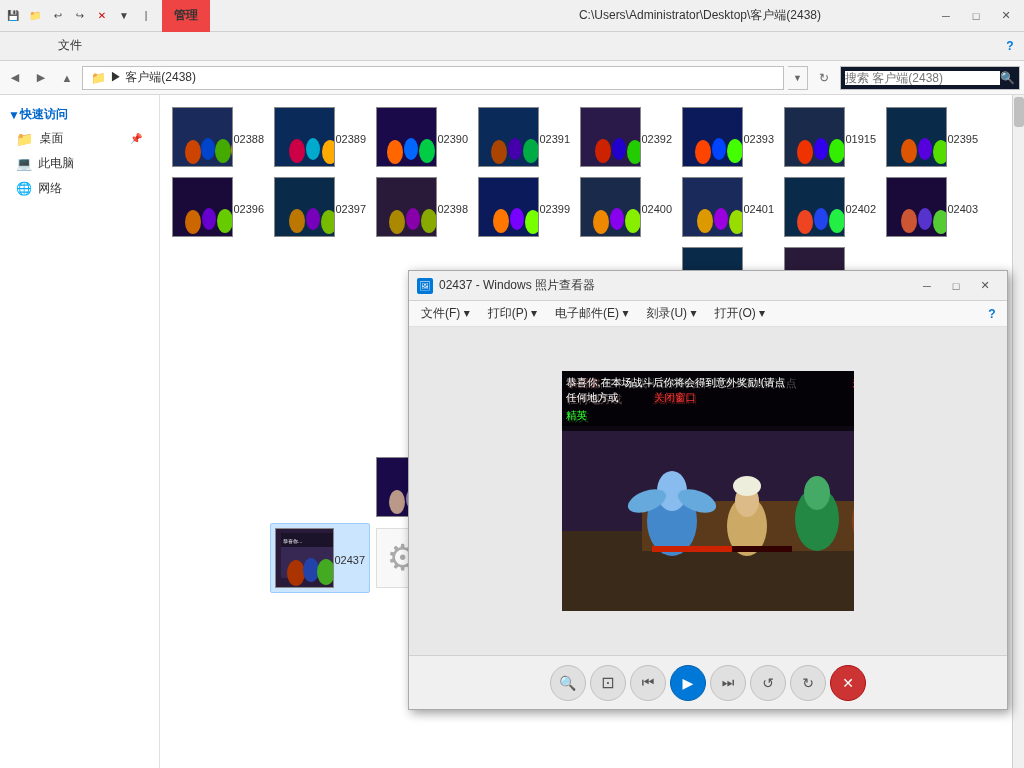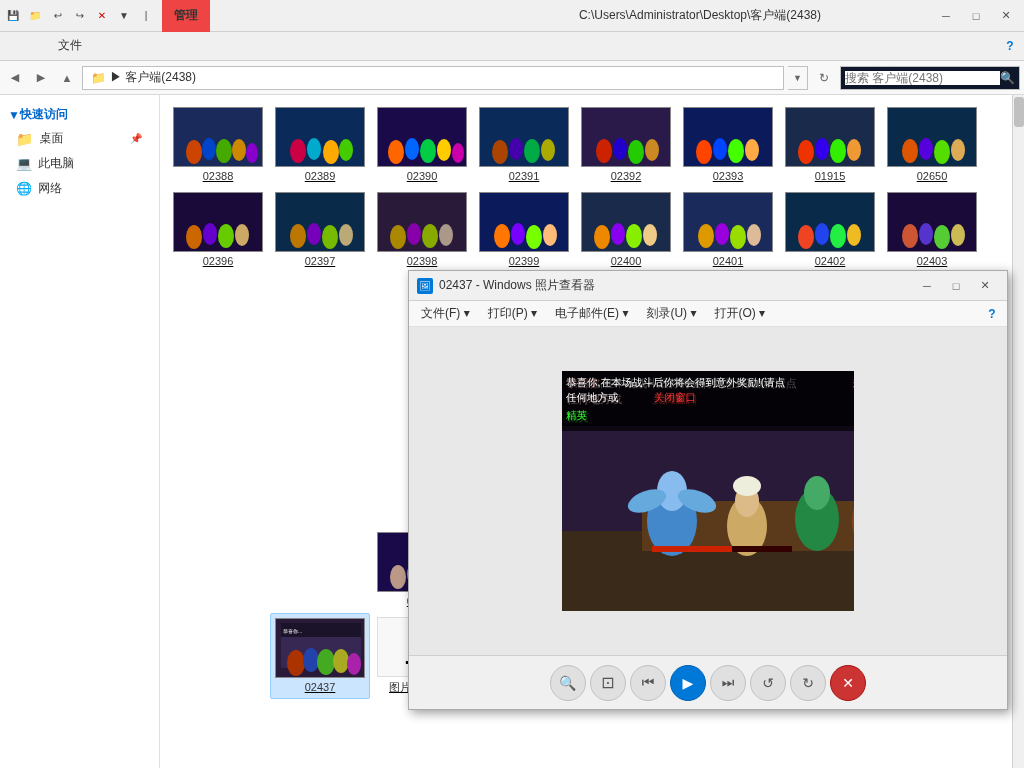--- a/index.html
+++ b/index.html
@@ -205,27 +205,26 @@
 
     
     .file-area {
       flex: 1;
       background: white;
       overflow-y: auto;
       padding: 8px;
     }
     .file-item {
       display: flex;
-      flex-direction: column;
+      flex-direction: row;
       align-items: center;
       padding: 4px;
       cursor: pointer;
       border-radius: 2px;
       width: 100px;
-      text-decoration: underline;
     }
     .file-item.selected { background: #cce5ff; border: 1px solid #99ccff; }
     .file-thumbnail {
       width: 90px;
       height: 60px;
       background: #1a1a3a;
       border: 1px solid #888;
       display: flex;
       align-items: center;
       justify-content: center;
@@ -595,21 +594,21 @@
         <div class="file-item">
           <div class="file-thumbnail thumb-2">
             <svg width="90" height="60">
               <rect width="90" height="60" fill="#0a2a4a"></rect>
               <ellipse cx="22" cy="44" rx="8" ry="12" fill="#dd5500"></ellipse>
               <ellipse cx="38" cy="42" rx="7" ry="11" fill="#5500dd"></ellipse>
               <ellipse cx="54" cy="45" rx="8" ry="12" fill="#55dd00"></ellipse>
               <ellipse cx="70" cy="43" rx="7" ry="11" fill="#ddaa55"></ellipse>
             </svg>
           </div>
-          <div class="file-name">02650</div>
+          <div class="file-name">02395</div>
         </div>
 
         <div class="file-item">
           <div class="file-thumbnail thumb-3">
             <svg width="90" height="60">
               <rect width="90" height="60" fill="#1a0a3a"></rect>
               <ellipse cx="20" cy="45" rx="8" ry="12" fill="#cc6600"></ellipse>
               <ellipse cx="36" cy="42" rx="7" ry="11" fill="#6600cc"></ellipse>
               <ellipse cx="52" cy="44" rx="8" ry="12" fill="#66cc00"></ellipse>
               <ellipse cx="68" cy="43" rx="7" ry="11" fill="#ccaa66"></ellipse>

